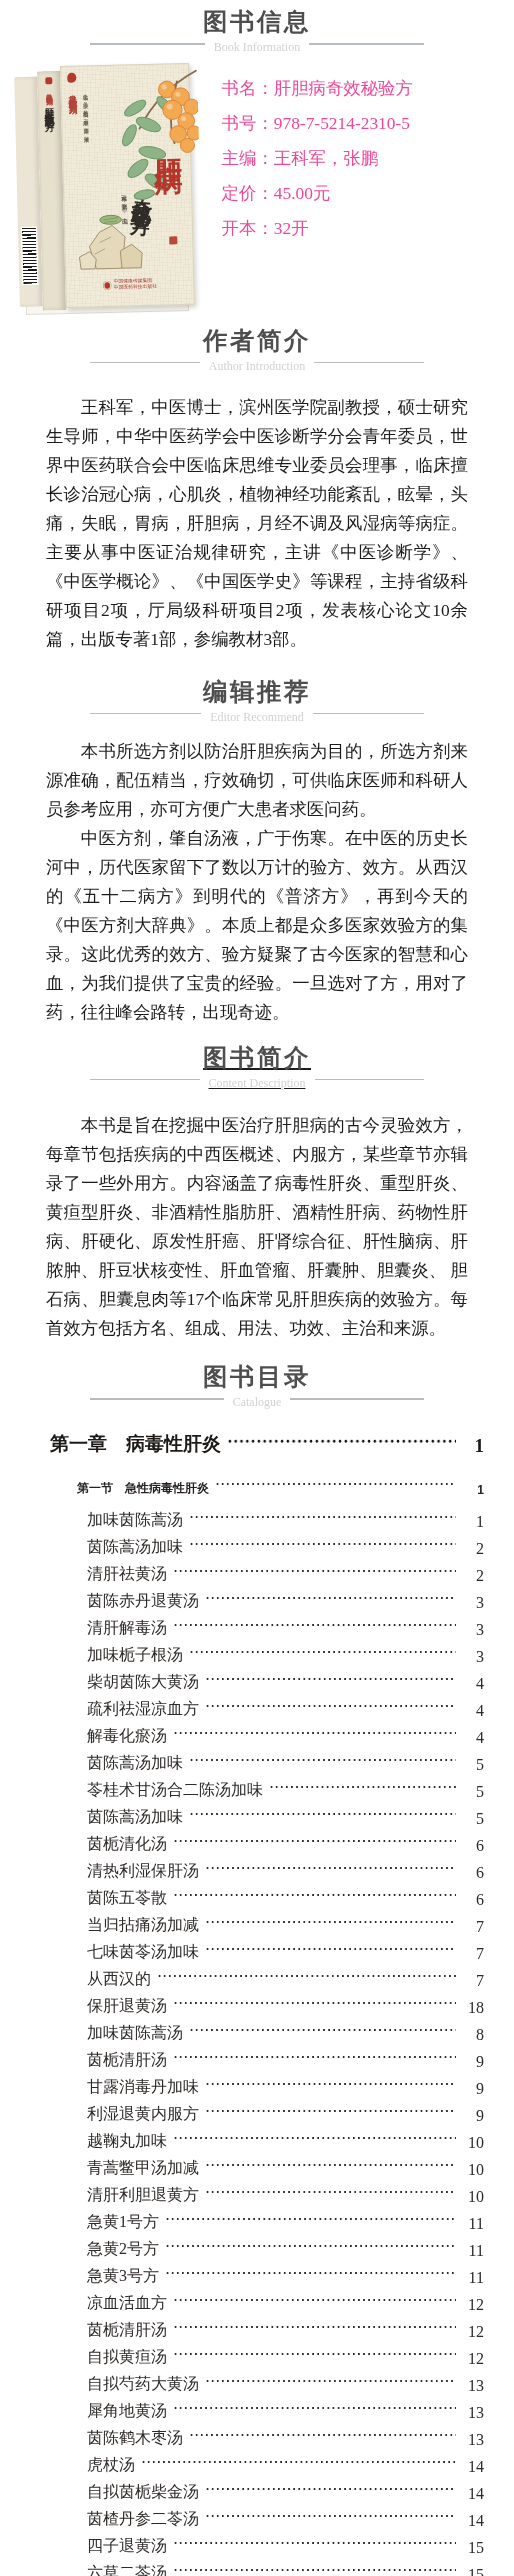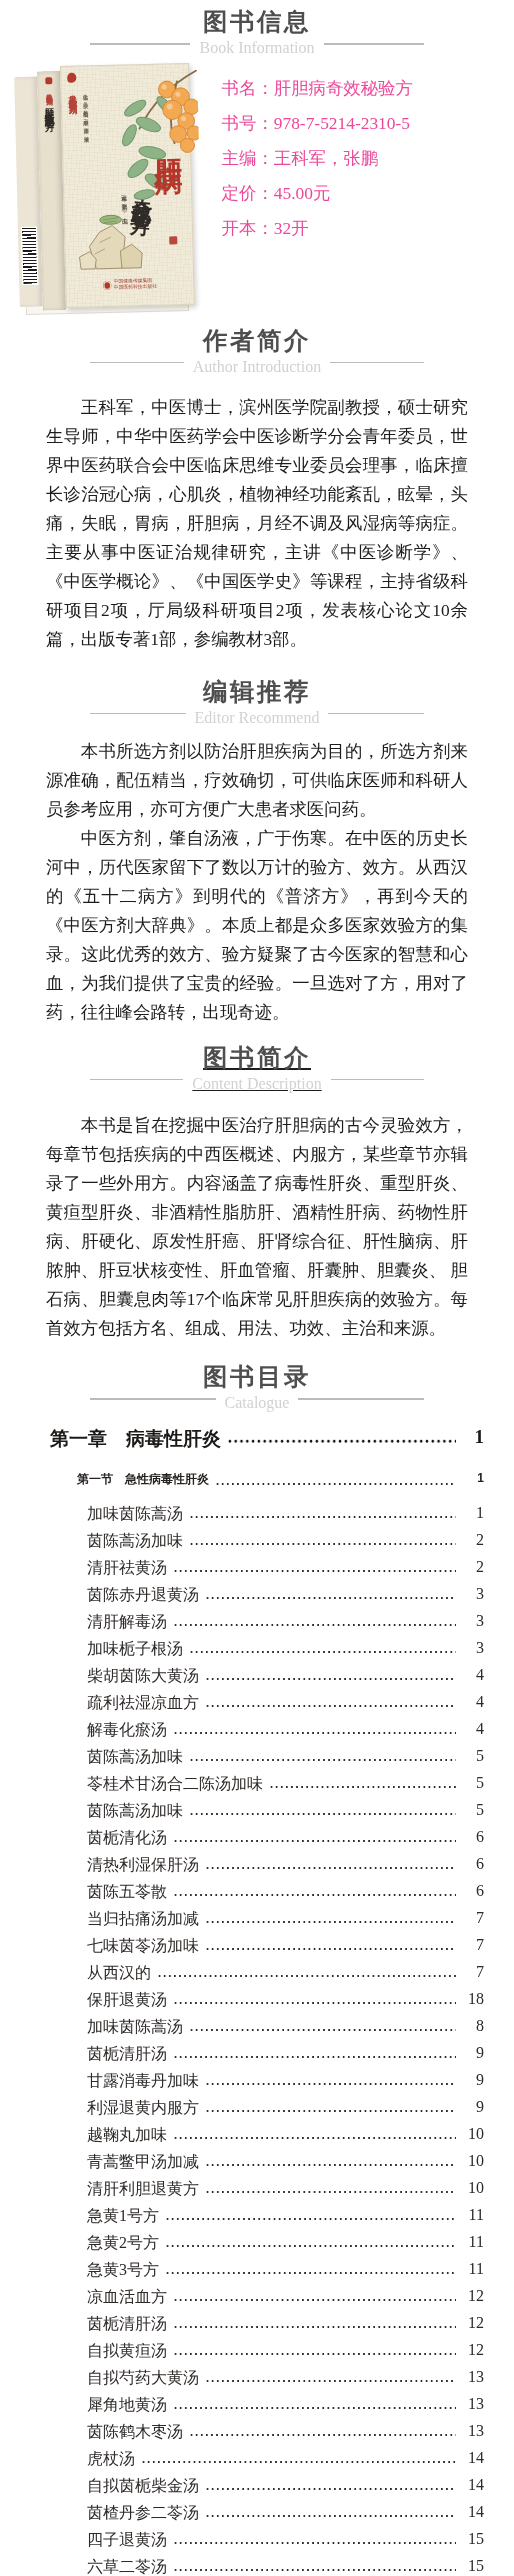--- a/index.html
+++ b/index.html
@@ -5,21 +5,21 @@
   html,body{margin:0;padding:0;background:#ffffff;}
   .page{position:relative;width:514px;height:2576px;margin:0 auto;background:#ffffff;overflow:hidden;
         font-family:"Liberation Serif","DejaVu Serif",serif;color:#1d1d1d;}
 
   
   .sec-header{text-align:center;}
   .sec-header .cn{font-family:"Liberation Sans","DejaVu Sans",sans-serif;font-size:24.4px;font-weight:600;
                   color:#4e4e4e;letter-spacing:2.6px;line-height:30px;}
   .sec-header .sub{display:flex;align-items:flex-start;justify-content:center;width:334px;margin:1.3px auto 0;}
   .sec-header .sub .line{flex:1;height:1.3px;background:#b6bcbf;margin-top:5.1px;}
-  .sec-header .sub .en{font-size:16px;color:#cfd2d3;padding:0 9px;line-height:19px;white-space:nowrap;}
+  .sec-header .sub .en{font-size:12px;color:#cfd2d3;padding:0 9px;line-height:19px;white-space:nowrap;}
 
   .hdr1{padding-top:7px;}
   .hdr2{margin-top:6.4px;text-align:center;}
   .hdr3{margin-top:23px;}
   .hdr4{margin-top:15.4px;text-decoration:underline;}
   .hdr5{margin-top:19px;}
 
   
   .book-info{display:flex;padding:0 11.6px;margin-top:3.9px;height:258px;}
   .cover-wrap{width:188px;height:257px;position:relative;flex:none;}
@@ -71,21 +71,21 @@
 
   
   .para-block{margin:0 46px;font-size:17.4px;line-height:29px;color:#1c1c1c;text-align:justify;}
   .para-block p{margin:0;text-indent:2em;}
   .author-para{margin-top:16.7px;}
   .editor-para{margin-top:10.3px;}
   .desc-para{margin-top:18px;}
 
   
   .toc{margin:0 30px 0 50px;color:#23201e;}
-  .toc-row{display:flex;align-items:flex-start;}
+  .toc-row{display:flex;align-items:flex-end;}
   .toc-row .t{white-space:nowrap;}
   .leader{flex:1;height:6.4px;margin:0 5.1px 0 6.4px;align-self:center;
           background-image:radial-gradient(circle,#2b2b2b 1px,transparent 1.2px);
           background-size:5.1px 6.4px;background-repeat:repeat-x;background-position:left center;}
   .pg{min-width:23px;text-align:right;}
   .toc-chapter{font-size:19px;font-weight:bold;height:31px;margin-top:14px;color:#1c1917;}
   .toc-chapter .leader{background-image:radial-gradient(circle,#171412 1.4px,transparent 1.5px);
                        background-size:5.8px 6.4px;}
   .toc-section{font-family:"Liberation Sans","DejaVu Sans",sans-serif;font-size:12px;font-weight:bold;
                height:26px;margin-top:14px;padding-left:27px;color:#262220;}

